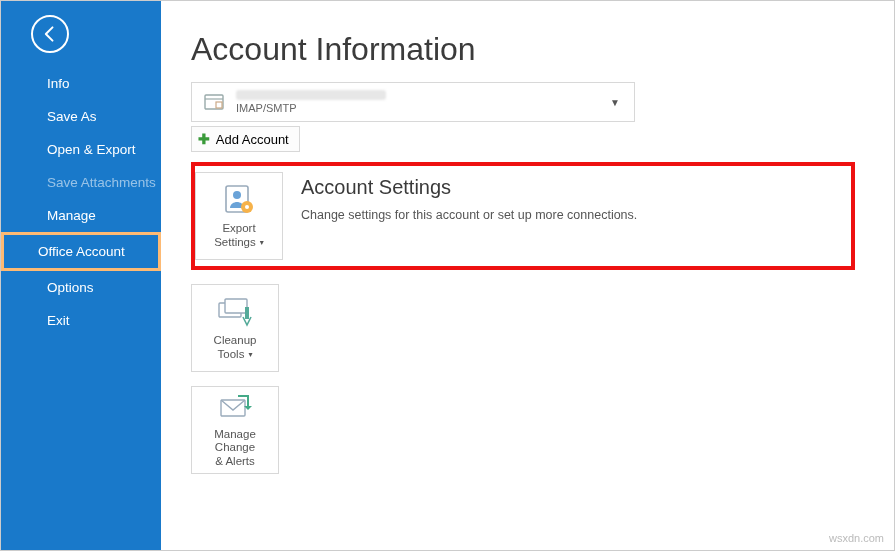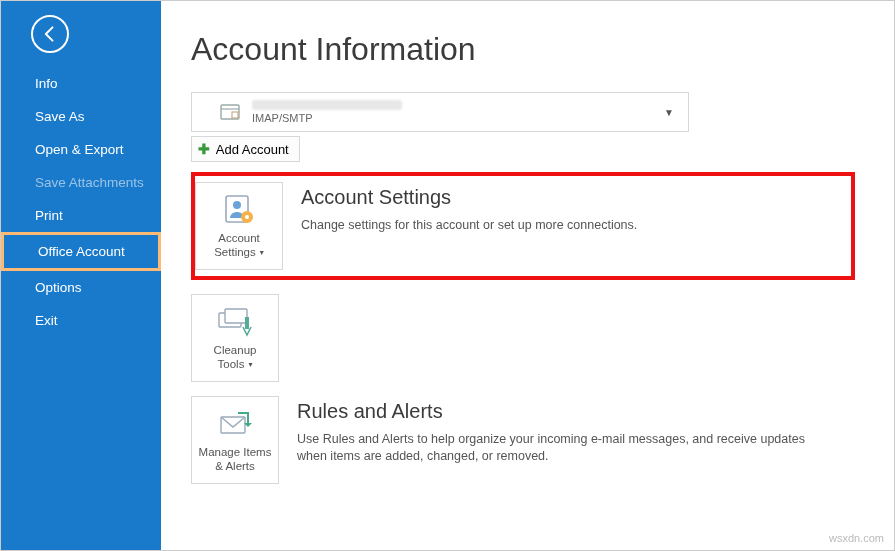--- a/index.html
+++ b/index.html
@@ -1,26 +1,26 @@
 <!DOCTYPE html>
 <html><head>
   <meta charset="utf-8">
   <style>
     * { box-sizing: border-box; margin: 0; padding: 0; }
     body { font-family: "Segoe UI", Arial, sans-serif; background: #fff; width: 895px; height: 551px; overflow: hidden; border: 1px solid #ccc; position: relative; }
     .container { display: flex; height: 100%; }
     .sidebar { width: 160px; background: #1979ca; color: #fff; display: flex; flex-direction: column; padding-top: 0; }
     .back-circle { width: 38px; height: 38px; border: 2px solid #fff; border-radius: 50%; margin: 14px 0 14px 30px; display: flex; align-items: center; justify-content: center; cursor: pointer; }
     .back-circle svg { width: 20px; height: 20px; }
-    .side-item { padding: 9px 0 9px 34px; font-size: 13.5px; cursor: pointer; color: #fff; }
+    .side-item { padding: 9px 0 9px 46px; font-size: 13.5px; cursor: pointer; color: #fff; }
     .side-item.disabled { color: rgba(255,255,255,0.55); cursor: default; }
     .hl-red { border: 3px solid #fdba74; padding: 0; }
     .main { flex: 1; padding: 30px 0 0 30px; background: #fff; overflow: hidden; }
-    .page-title { font-size: 32px; font-weight: 300; color: #3b3b3b; margin-bottom: 24px; }
-    .acct-select { width: 498px; height: 40px; border: 1px solid #d8d8d8; display: flex; align-items: center; padding-left: 24px; cursor: pointer; position: relative; }
+    .page-title { font-size: 32px; font-weight: 300; color: #3b3b3b; margin-bottom: 14px; }
+    .acct-select { width: 444px; height: 40px; border: 1px solid #d8d8d8; display: flex; align-items: center; padding-left: 8px; cursor: pointer; position: relative; }
     .acct-select .folder-ico { width: 28px; height: 28px; display:flex; align-items:center; justify-content:center; }
     .acct-select .txtcol { display:flex; flex-direction:column; margin-left:8px; }
     .acct-select .email-blur { width:150px; height:10px; background: #e7e7e7; border-radius:3px; filter: blur(1px); margin-bottom:2px;}
     .acct-select .protocol { font-size:11px; color:#666; }
     .acct-select .caret { position:absolute; right:14px; top:50%; transform:translateY(-50%); color:#555; font-size:10px; }
     .add-acct { margin-top:4px; border:1px solid #d8d8d8; background:#fcfcfc; padding: 4px 10px 4px 6px; font-size:13px; display:inline-flex; align-items:center; gap:6px; cursor:pointer; }
     .add-acct .plus { color:#3a9a3a; font-weight:bold; font-size:14px; }
     .section { display:flex; align-items:flex-start; gap:18px; margin-top:14px; width:660px; }
     .tile { width:88px; height:88px; border:1px solid #d8d8d8; background:#fff; display:flex; flex-direction:column; align-items:center; justify-content:center; font-size:11.5px; color:#555; text-align:center; cursor:pointer; line-height:1.2; padding:4px; }
     .tile .ico { height:36px; display:flex; align-items:center; justify-content:center; margin-bottom:4px; }
@@ -39,21 +39,21 @@
   <div class="sidebar">
     <div class="back-circle">
       <svg viewBox="0 0 24 24">
           <path d="M15 4 L7 12 L15 20" stroke="#fff" stroke-width="2.4" fill="none" stroke-linecap="round" stroke-linejoin="round"></path>
         </svg>
     </div>
     <div class="side-item">Info</div>
     <div class="side-item">Save As</div>
     <div class="side-item">Open &amp; Export</div>
     <div class="side-item disabled">Save Attachments</div>
-    <div class="side-item">Print</div>
+    <div class="side-item">Manage</div>
     <div class="hl-red gap-top">
       <div class="side-item" style="padding:9px 0 9px 34px;">Office Account</div>
     </div>
     <div class="side-item">Options</div>
     <div class="side-item">Exit</div>
   </div>
 
   <div class="main">
     <div class="page-title">Account Information</div>
 
@@ -82,21 +82,21 @@
         <div class="ico">
           <svg width="34" height="34" viewBox="0 0 34 34">
               <rect x="4" y="3" width="22" height="26" rx="2" fill="#fff" stroke="#9ab" stroke-width="1.6"></rect>
               <circle cx="15" cy="12" r="4" fill="#6aa3d8"></circle>
               <path d="M8 25c0-4 4-6 7-6s7 2 7 6" fill="#6aa3d8"></path>
               <circle cx="25" cy="24" r="6" fill="#f6b24a"></circle>
               <circle cx="25" cy="24" r="2" fill="#fff"></circle>
             </svg>
         </div>
         <div class="tlabel">
-            <span>Account</span>
+            <span>Export</span>
           </div>
         <div class="tlabel">
             <span>Settings</span>
             <span class="drop">▾</span>
           </div>
       </div>
       <div class="desc-col">
         <div class="desc-title">Account Settings</div>
         <div class="desc-text">Change settings for this account or set up more connections.</div>
       </div>
@@ -126,28 +126,24 @@
       <div class="tile">
         <div class="ico">
           <svg width="34" height="30" viewBox="0 0 34 30">
               <rect x="3" y="8" width="24" height="16" rx="1" fill="#fff" stroke="#9ab" stroke-width="1.4"></rect>
               <path d="M3 8 L15 18 L27 8" stroke="#9ab" stroke-width="1.4" fill="none"></path>
               <path d="M20 4 L30 4 L30 14" stroke="#4a8" stroke-width="2" fill="none"></path>
               <path d="M26 14 L30 18 L34 14" fill="#4a8"></path>
             </svg>
         </div>
         <div class="tlabel">
-            <span>Manage Items</span>
+            <span>Manage Change</span>
           </div>
         <div class="tlabel">
             <span>&amp; Alerts</span>
           </div>
-      </div>
-      <div class="desc-col">
-        <div class="desc-title">Rules and Alerts</div>
-        <div class="desc-text">Use Rules and Alerts to help organize your incoming e-mail messages, and receive updates when items are added, changed, or removed.</div>
       </div>
     </div>
 
   </div>
 </div>
 
 <div class="watermark">wsxdn.com</div>
 
 </body></html>

